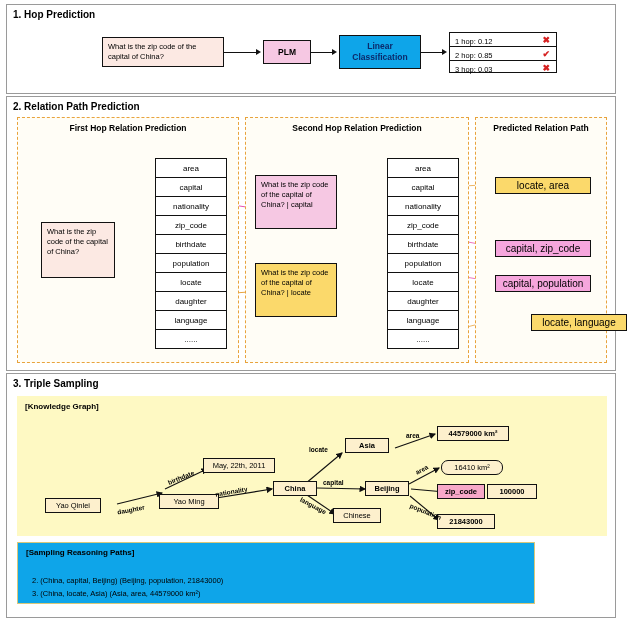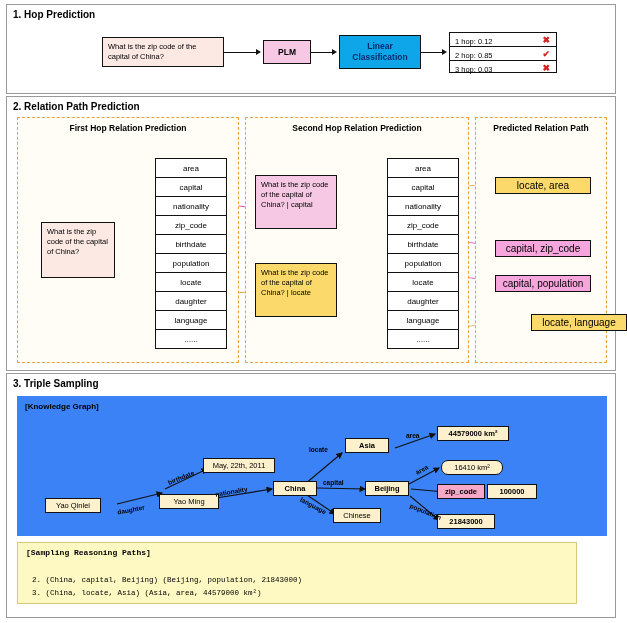--- a/index.html
+++ b/index.html
@@ -185,21 +185,21 @@
     pointer-events: none;
   }
   
   #sec3 { top: 369px; height: 245px; }
   .kg-panel {
     position: absolute;
     left: 10px;
     top: 22px;
     width: 590px;
     height: 140px;
-    background: #3b82f6;
+    background: #fef9c3;
     box-sizing: border-box;
   }
   .kg-label {
     position: absolute;
     left: 8px;
     top: 6px;
     font-size: 8px;
     font-weight: bold;
     color: #000;
   }
@@ -223,26 +223,25 @@
     position: absolute;
     font-size: 6.5px;
     font-weight: bold;
     color: #000;
     white-space: nowrap;
   }
   .paths-panel {
     position: absolute;
     left: 10px;
     top: 168px;
-    width: 560px;
+    width: 518px;
     height: 62px;
-    background: #fef9c3;
+    background: #0ea5e9;
     border: 1px solid #d8c87a;
     box-sizing: border-box;
-    font-family: Liberation Mono, monospace;
   }
   .paths-title {
     position: absolute;
     left: 8px;
     top: 5px;
     font-size: 8px;
     font-weight: bold;
     color: #000;
   }
   .path-line {

